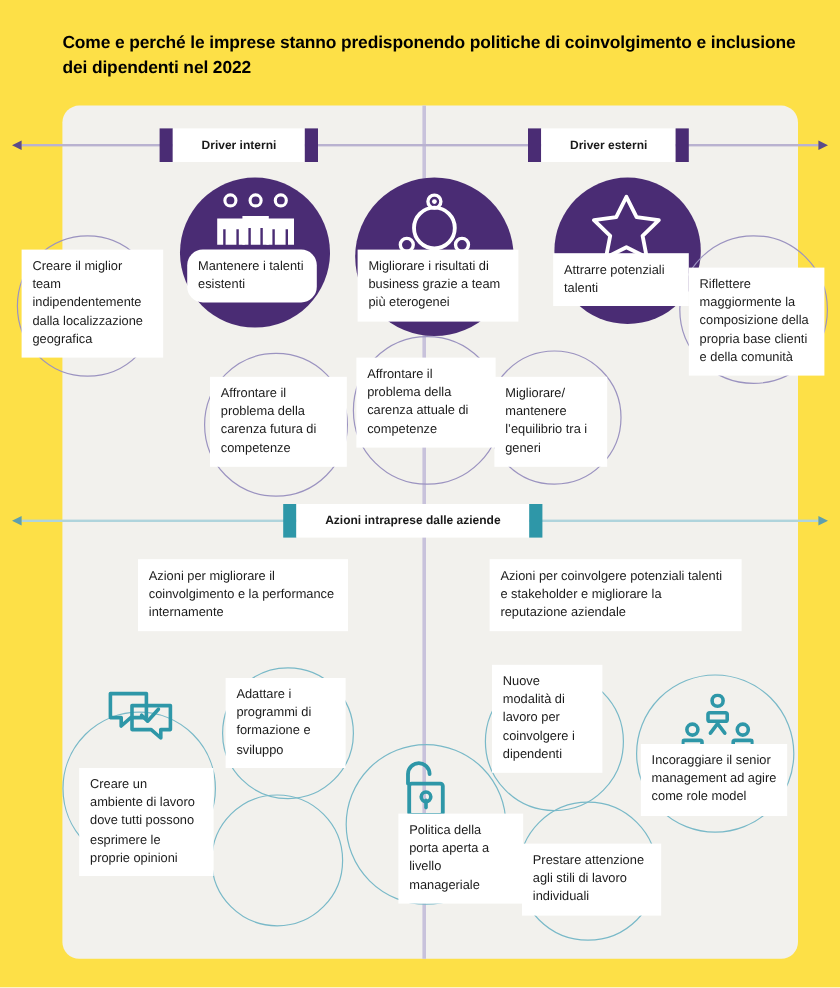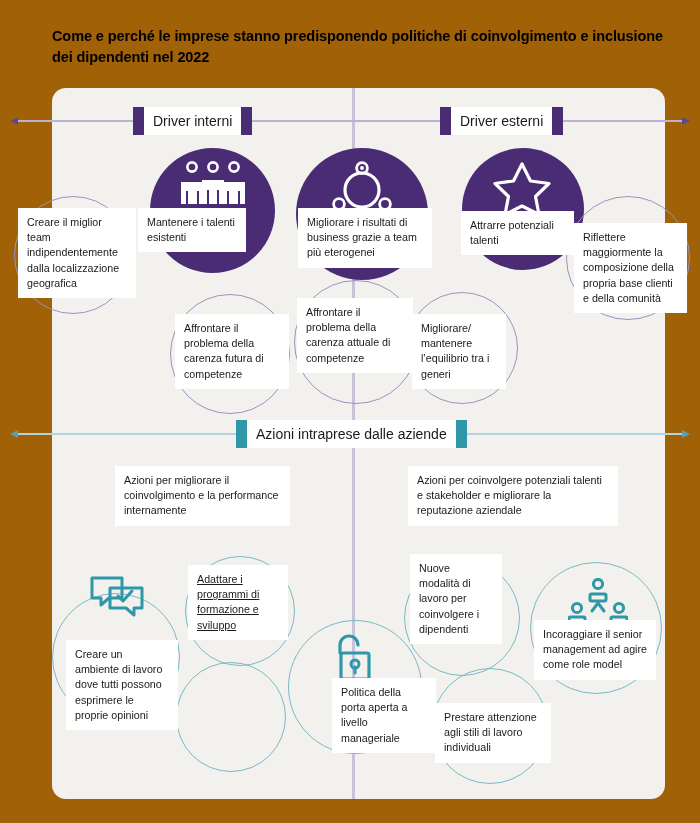--- a/index.html
+++ b/index.html
@@ -9,21 +9,21 @@
     height: 823px;
     background: #ffffff;
     font-family: "Liberation Sans", sans-serif;
     overflow: hidden;
   }
 
   #stage {
     position: relative;
     width: 700px;
     height: 823px;
-    background: #a16207;
+    background: #fde047;
   }
 
   
   .title {
     position: absolute;
     left: 52px;
     top: 26px;
     width: 625px;
     font-size: 14.5px;
     font-weight: bold;
@@ -92,24 +92,25 @@
   .banner .cap {
     width: 11px;
     flex: 0 0 11px;
   }
   .banner .cap.purple { background: #4A2C74; }
   .banner .cap.teal   { background: #2E97A8; }
   .banner .banner-text {
     background: #FFFFFF;
     display: flex;
     align-items: center;
-    padding: 0 9px;
-    font-size: 14px;
+    padding: 0 24px;
+    font-size: 10px;
     color: #1a1a1a;
     white-space: nowrap;
+    font-weight: bold;
   }
 
   
   .dcircle {
     position: absolute;
     border-radius: 50%;
     background: #4A2C74;
   }
 
   
@@ -200,21 +201,21 @@
   </div>
 
   <div class="ocircle" style="left:14px;  top:196px; width:118px; height:118px;"></div>
   <div class="ocircle" style="left:170px; top:294px; width:120px; height:120px;"></div>
   <div class="ocircle" style="left:294px; top:280px; width:124px; height:124px;"></div>
   <div class="ocircle" style="left:406px; top:292px; width:112px; height:112px;"></div>
   <div class="ocircle" style="left:566px; top:196px; width:124px; height:124px;"></div>
 
   <div class="tbox" style="left:18px; top:208px; width:118px;">Creare il miglior team indipendentemente dalla localizzazione geografica</div>
 
-  <div class="tbox" style="left:138px; top:208px; width:108px;">Mantenere i talenti esistenti</div>
+  <div class="tbox" style="left:156px; top:208px; width:108px;border-radius:13px;">Mantenere i talenti esistenti</div>
 
   <div class="tbox" style="left:298px; top:208px; width:134px;">Migliorare i risultati di business grazie a team più eterogenei</div>
 
   <div class="tbox" style="left:461px; top:211px; width:113px;">Attrarre potenziali talenti</div>
 
   <div class="tbox" style="left:574px; top:223px; width:113px;">Riflettere maggiormente la composizione della propria base clienti e della comunità</div>
 
   <div class="tbox" style="left:175px; top:314px; width:114px;">Affrontare il problema della carenza futura di competenze</div>
 
   <div class="tbox" style="left:297px; top:298px; width:116px;">Affrontare il problema della carenza attuale di competenze</div>
@@ -269,21 +270,21 @@
       <circle cx="9" cy="30" r="4.6" fill="none" stroke="#2E97A8" stroke-width="3"></circle>
       <circle cx="51" cy="30" r="4.6" fill="none" stroke="#2E97A8" stroke-width="3"></circle>
       <path d="M24 33 l6 -8 l6 8" fill="none" stroke="#2E97A8" stroke-width="3" stroke-linejoin="round" stroke-linecap="round"></path>
       <rect x="1" y="39" width="16" height="7" rx="1.5" fill="none" stroke="#2E97A8" stroke-width="3"></rect>
       <rect x="43" y="39" width="16" height="7" rx="1.5" fill="none" stroke="#2E97A8" stroke-width="3"></rect>
     </svg>
   </div>
 
   <div class="tbox" style="left:66px; top:640px; width:112px;">Creare un ambiente di lavoro dove tutti possono esprimere le proprie opinioni</div>
 
-  <div class="tbox" style="left:188px; top:565px; width:100px;text-decoration:underline;">Adattare i programmi di formazione e sviluppo</div>
+  <div class="tbox" style="left:188px; top:565px; width:100px;">Adattare i programmi di formazione e sviluppo</div>
 
 
   <div class="tbox" style="left:294px; top:678px; width:104px;margin-left:38px;">Politica della porta aperta a livello manageriale</div>
 
   <div class="tbox" style="left:410px; top:554px; width:92px;">Nuove modalità di lavoro per coinvolgere i dipendenti</div>
 
   <div class="tbox" style="left:435px; top:703px; width:116px;">Prestare attenzione agli stili di lavoro individuali</div>
 
   <div class="tbox" style="left:534px; top:620px; width:122px;">Incoraggiare il senior management ad agire come role model</div>
 

